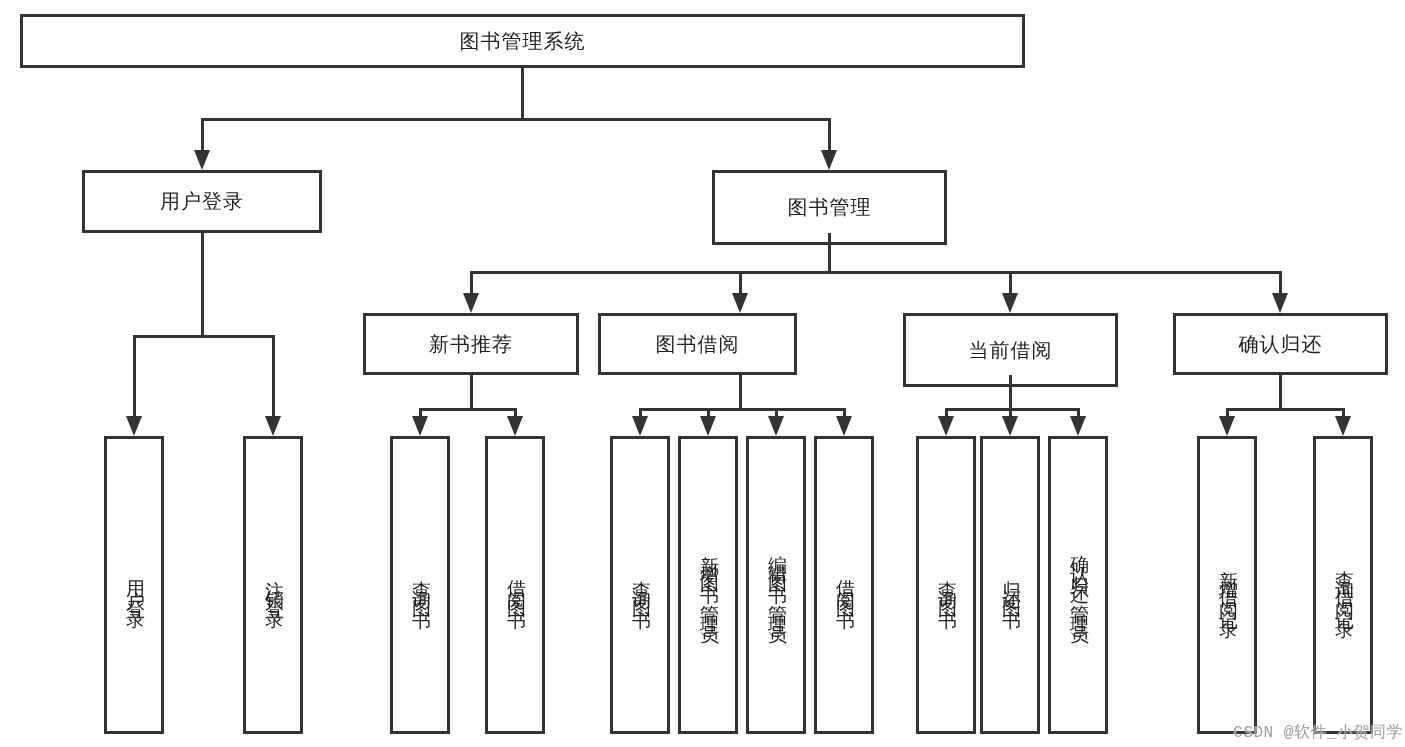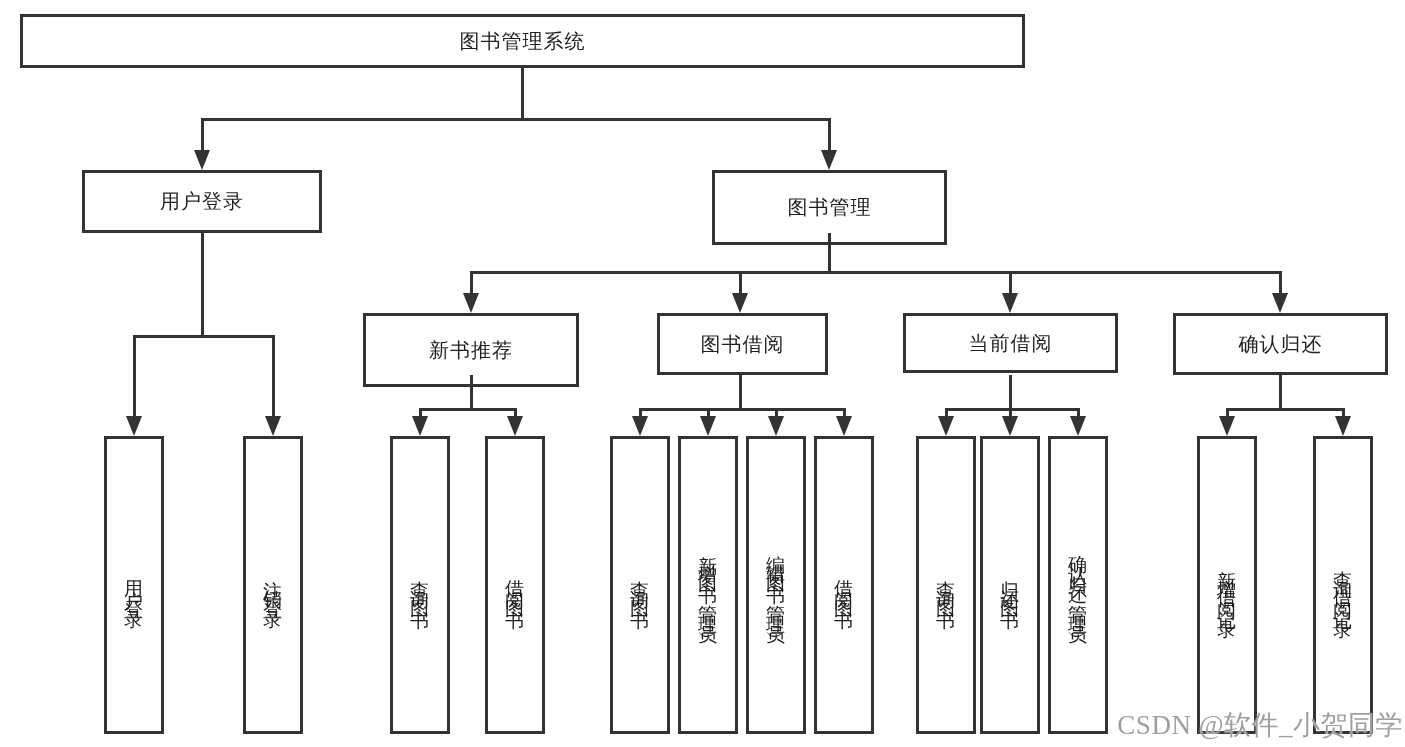--- a/index.html
+++ b/index.html
@@ -8,21 +8,21 @@
     --wm:#9e9e9e;
     --bg:#ffffff;
   }
   html,body{margin:0;padding:0;background:#fff;}
   .canvas{
     position:relative;
     width:1405px;
     height:747px;
     background:var(--bg);
     overflow:hidden;
-    font-family:Liberation Serif, serif;
+    font-family:Liberation Mono, monospace;
     color:var(--text);
   }
   .hbox{
     position:absolute;
     box-sizing:border-box;
     border:3px solid var(--line);
     background:#fff;
     display:flex;
     align-items:center;
     justify-content:center;
@@ -50,21 +50,21 @@
   .arrow{
     position:absolute;width:0;height:0;
     border-left:8px solid transparent;
     border-right:8px solid transparent;
     border-top:20px solid var(--line);
   }
   .watermark{
     position:absolute;
     right:2px;
     bottom:4px;
-    font-size:27px;
+    font-size:16px;
     color:var(--wm);
     letter-spacing:0.5px;
     text-shadow:0 1px 2px #ffffff;
     white-space:nowrap;
   }
 </style>
 </head>
 <body>
 
 <div class="canvas">
@@ -98,27 +98,27 @@
   <div class="hline" style="left:469.5px;top:271px;width:812px;"></div>
   <div class="vline" style="left:469.5px;top:271px;height:26px;"></div>
   <div class="arrow" style="left:463px;top:293px;"></div>
   <div class="vline" style="left:738.5px;top:271px;height:26px;"></div>
   <div class="arrow" style="left:732px;top:293px;"></div>
   <div class="vline" style="left:1008.5px;top:271px;height:26px;"></div>
   <div class="arrow" style="left:1002px;top:293px;"></div>
   <div class="vline" style="left:1278.5px;top:271px;height:26px;"></div>
   <div class="arrow" style="left:1272px;top:293px;"></div>
 
-  <div class="hbox" style="left:363px;top:313px;width:216px;height:74px;">
+  <div class="hbox" style="left:363px;top:313px;width:216px;height:62px;">
     <span>新书推荐</span>
   </div>
-  <div class="hbox" style="left:657px;top:313px;width:171px;height:62px;">
+  <div class="hbox" style="left:598px;top:313px;width:199px;height:62px;">
     <span>图书借阅</span>
   </div>
-  <div class="hbox" style="left:903px;top:313px;width:215px;height:60px;">
+  <div class="hbox" style="left:903px;top:313px;width:215px;height:74px;">
     <span>当前借阅</span>
   </div>
   <div class="hbox" style="left:1173px;top:313px;width:215px;height:62px;">
     <span>确认归还</span>
   </div>
 
   <div class="vline" style="left:469.5px;top:375px;height:35px;"></div>
   <div class="hline" style="left:418.5px;top:408px;width:98px;"></div>
   <div class="vline" style="left:418.5px;top:408px;height:12px;"></div>
   <div class="arrow" style="left:412px;top:416px;"></div>

